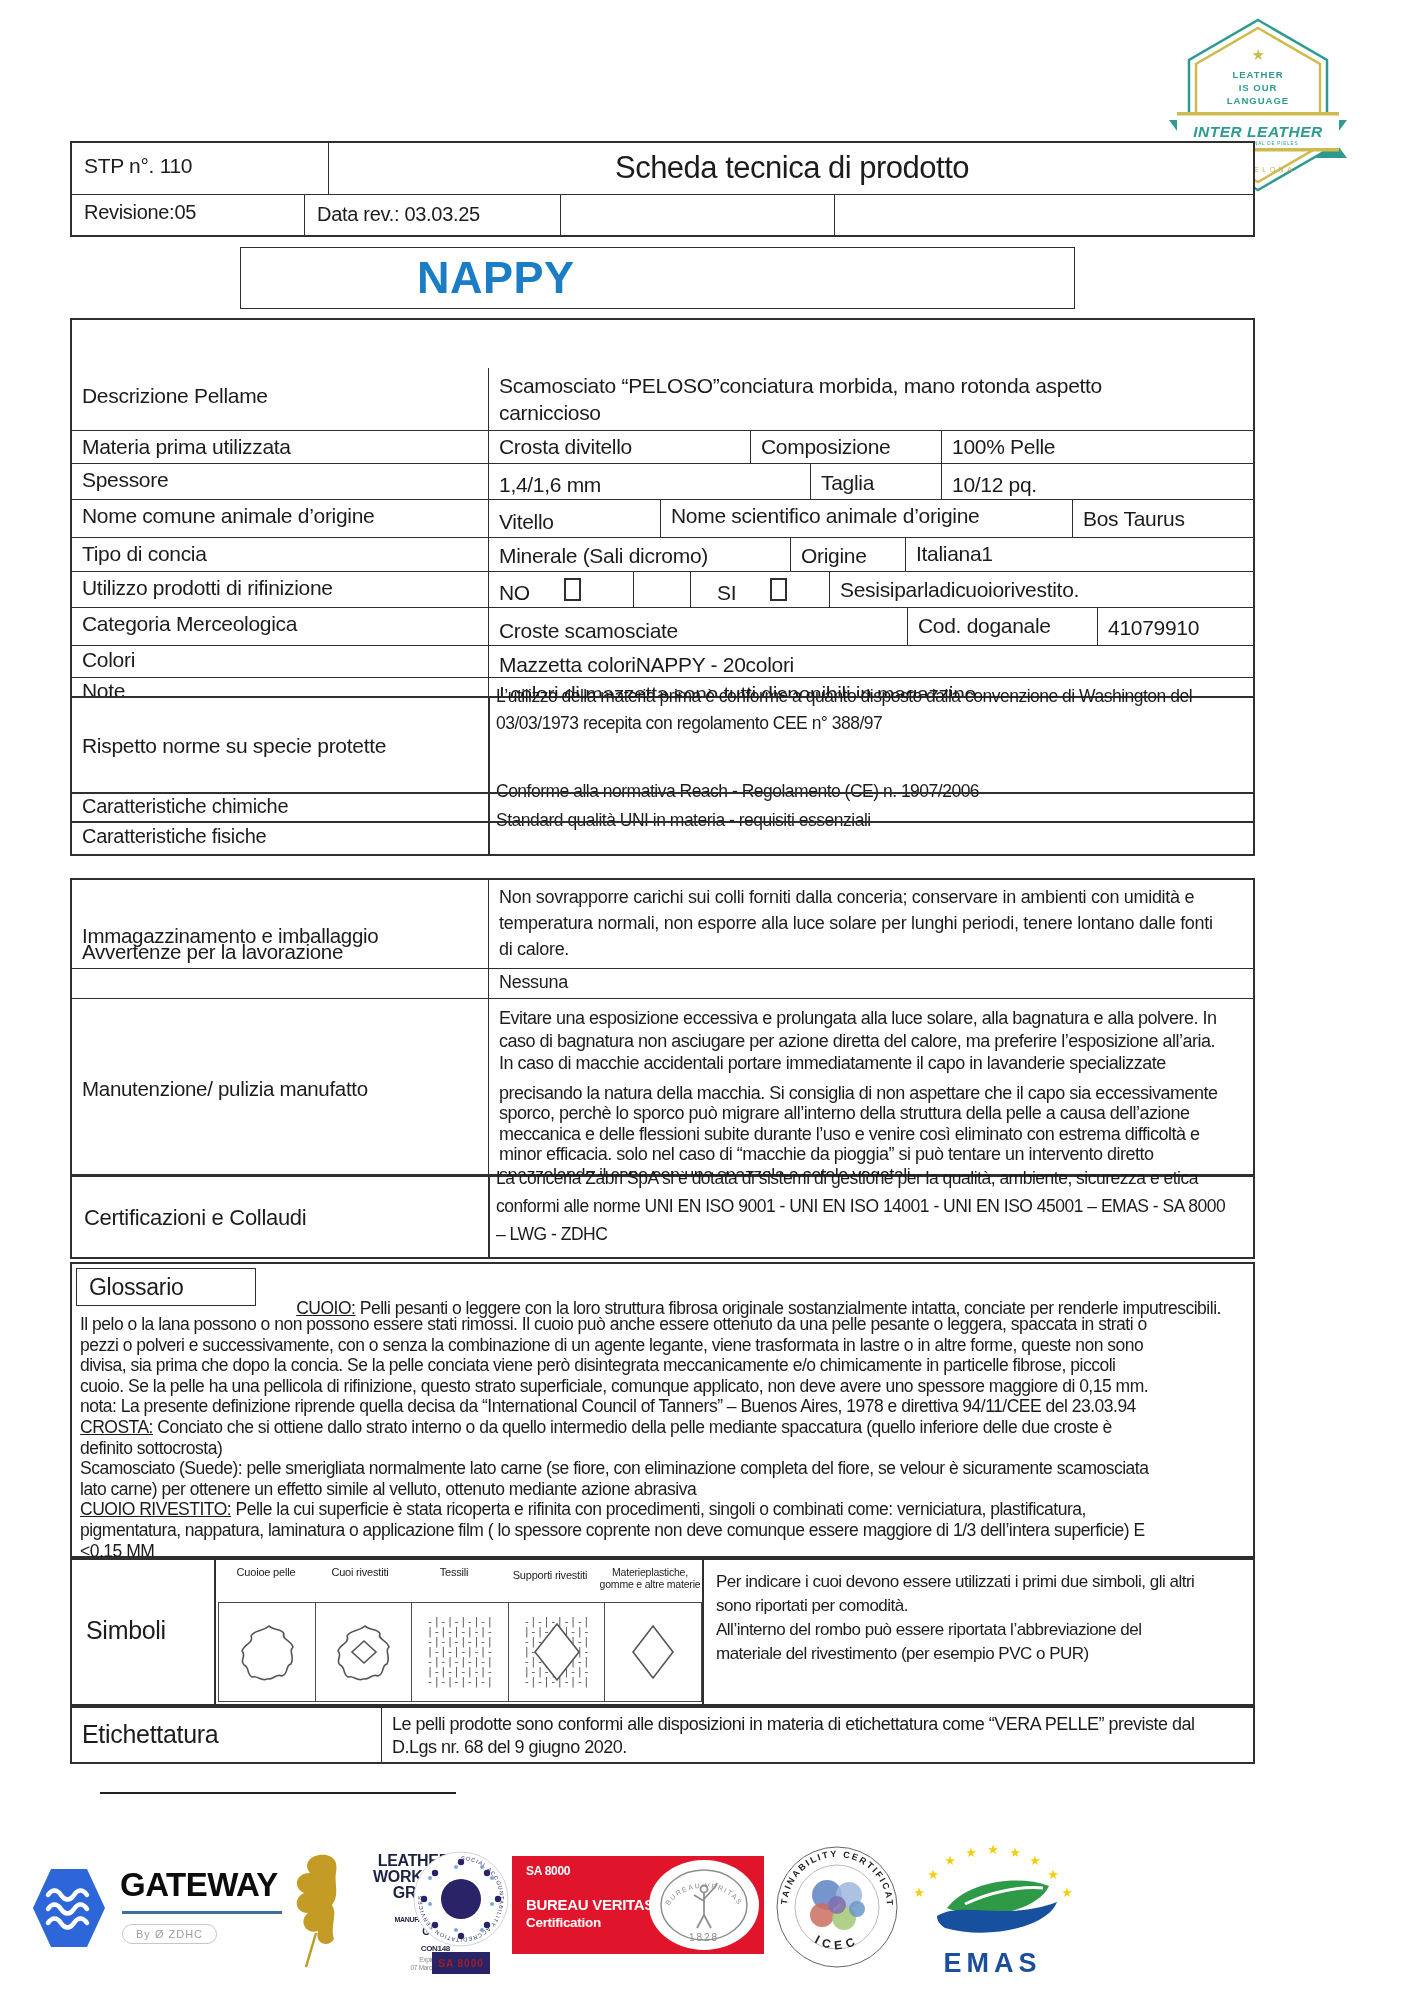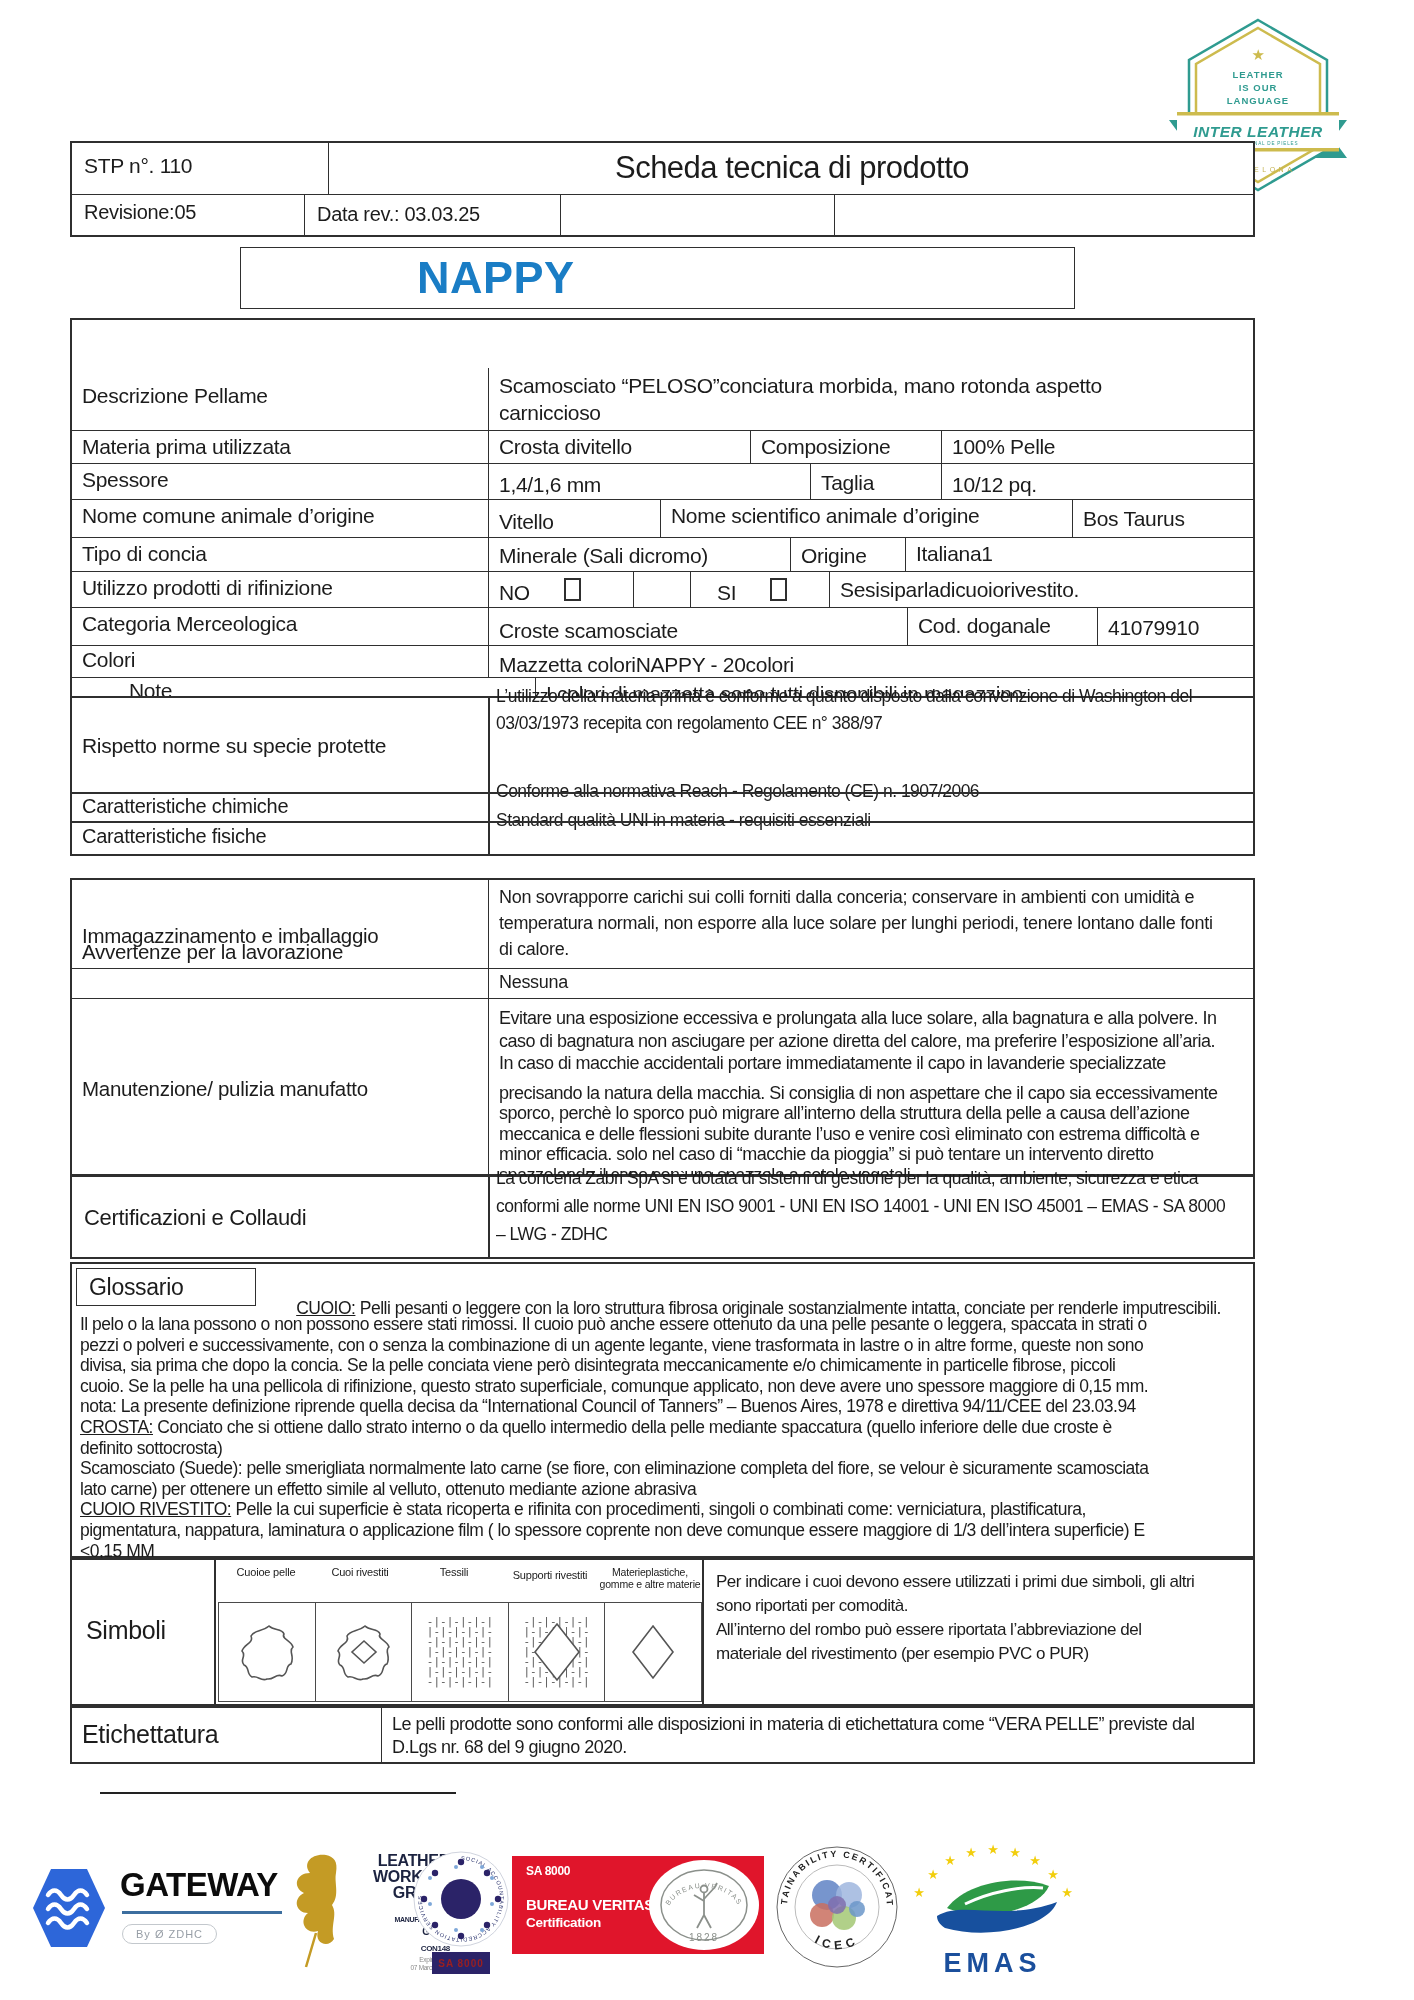--- a/index.html
+++ b/index.html
@@ -223,21 +223,21 @@
       <div class="sc lab">Categoria Merceologica</div>
       <div class="sc" style="width:419px;padding-top:11px;">Croste scamosciate</div>
       <div class="sc" style="width:190px;padding-top:6px;">Cod. doganale</div>
       <div class="sc grow" style="padding-top:8px;">41079910</div>
     </div>
     <div class="sr" style="height:32px;">
       <div class="sc lab" style="padding-top:2px;">Colori</div>
       <div class="sc grow" style="padding-top:7px;">Mazzetta coloriNAPPY - 20colori</div>
     </div>
     <div class="sr" style="height:29px;">
-      <div class="sc lab" style="padding-top:1px;margin-left:47px;">Note</div>
+      <div class="sc lab" style="padding-top:1px;">Note</div>
       <div class="sc grow" style="padding-top:4px;">I colori di mazzetta sono tutti disponibili in magazzino</div>
     </div>
   </div>
 
   <div class="abs norms">
     <div class="nval" style="top:-12px;">L’utilizzo della materia prima è conforme a quanto disposto dalla convenzione di Washington del</div>
     <div class="nval" style="top:15px;">03/03/1973 recepita con regolamento CEE n° 388/97</div>
     <div class="nval" style="top:83px;">Conforme alla normativa Reach - Regolamento (CE) n. 1907/2006</div>
     <div class="nval" style="top:112px;">Standard qualità UNI in materia - requisiti essenziali</div>
     <div class="nline" style="top:94px;"></div>

